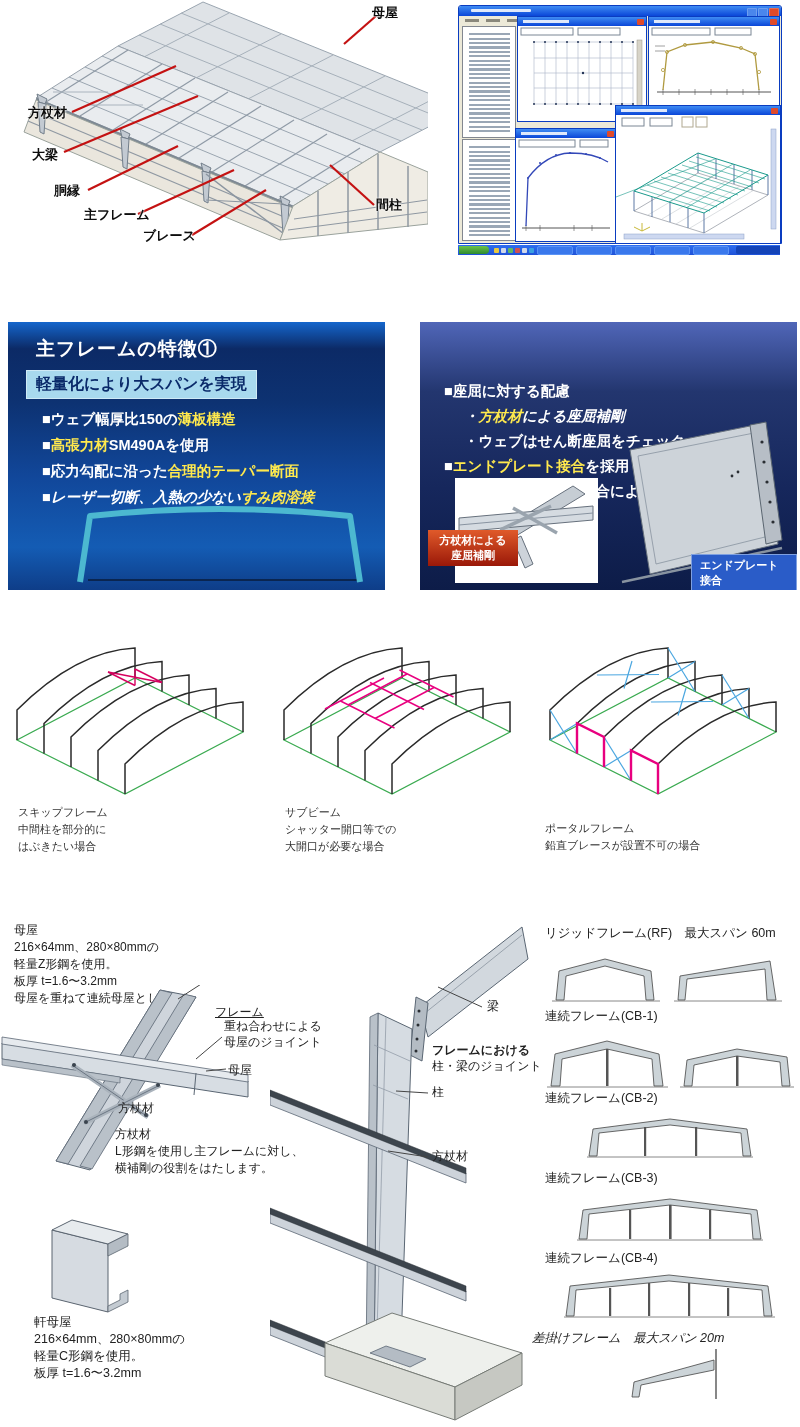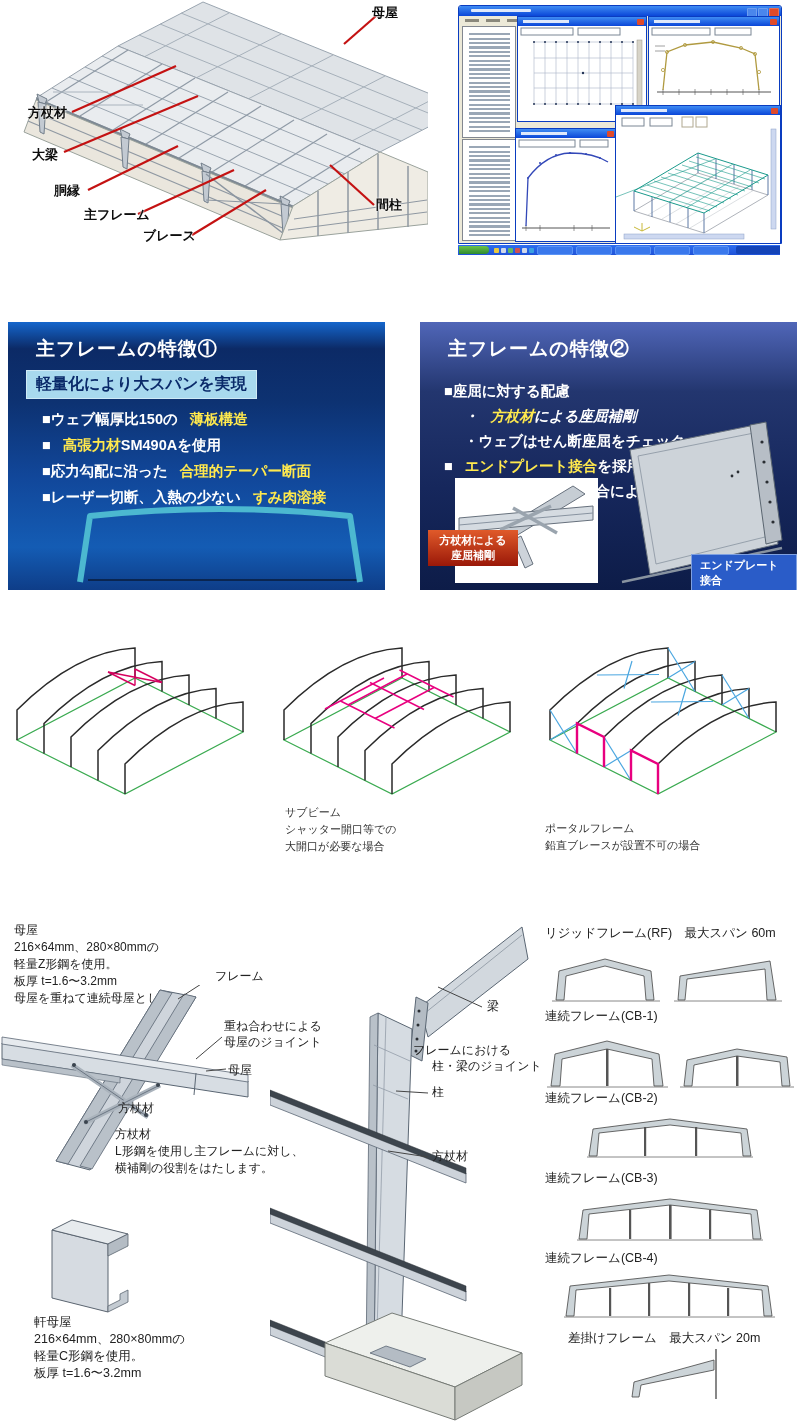--- a/index.html
+++ b/index.html
@@ -36,21 +36,21 @@
   .tbtn{width:34px;height:7px;background:#3a78ec;border:1px solid #5b93f5;border-radius:2px;margin-left:3px;}
   .tray{margin-left:auto;width:44px;height:8px;background:#1444b8;border-radius:2px 0 0 2px;}
   
   .slide{position:absolute;top:322px;width:377px;height:268px;overflow:hidden;}
   .slide1{left:8px;background:linear-gradient(180deg,#1566cc 0%,#0c2a66 10%,#0d3272 30%,#11479a 58%,#145cb4 84%,#0e3d88 100%);}
   .slide2{left:420px;background:linear-gradient(180deg,#5066b8 0%,#23366f 26%,#16275c 62%,#0d1c48 100%);}
   .sl-title{position:absolute;left:28px;top:14px;font-size:19px;font-weight:700;color:#fff;letter-spacing:1px;}
   .sl-hl{position:absolute;left:18px;top:48px;background:#a8d9ee;color:#0a2a6a;font-size:16px;font-weight:700;
          padding:3px 9px;border:1px solid #cfeaf6;}
   .sl-b{position:absolute;font-size:14.5px;font-weight:700;color:#fff;white-space:nowrap;}
-  .yel{color:#ffe94d;margin-left:12px;}
+  .yel{color:#ffe94d;}
   .callout{position:absolute;left:152px;top:214px;width:132px;height:38px;border:1px solid #cfdcea;
            background:rgba(12,40,92,.35);color:#fff;font-size:11.5px;font-weight:700;text-align:center;
            display:flex;flex-direction:column;justify-content:center;line-height:1.45;}
   .redlabel{position:absolute;left:8px;top:208px;width:82px;padding:3px 4px;text-align:center;
             background:linear-gradient(180deg,#e05a2a,#9a1808);color:#fff;font-size:11px;font-weight:700;line-height:1.35;}
   .bluelabel{position:absolute;left:271px;top:232px;padding:3px 8px;background:#2a5cc8;border:1px solid #7fa0e0;
              color:#fff;font-size:11px;font-weight:700;}
   .whitebox{position:absolute;left:35px;top:156px;width:143px;height:105px;background:#fff;}
   
   .wf-cap{position:absolute;font-size:11px;color:#333;line-height:17px;white-space:nowrap;}
@@ -361,29 +361,28 @@
       <div class="tray"></div>
     </div>
   </div>
 
   <div class="slide slide1">
     <div class="sl-title">主フレームの特徴①</div>
     <div class="sl-hl">軽量化により大スパンを実現</div>
     <div class="sl-b" style="left:34px;top:88px;"><span>■ウェブ幅厚比150の</span><span class="yel">薄板構造</span><span></span></div>
     <div class="sl-b" style="left:34px;top:114px;"><span>■</span><span class="yel">高張力材</span><span>SM490Aを使用</span></div>
     <div class="sl-b" style="left:34px;top:140px;"><span>■応力勾配に沿った</span><span class="yel">合理的テーパー断面</span><span></span></div>
-    <div class="sl-b" style="left:34px;top:166px;"><span>■レーザー切断、入熱の少ない</span><span class="yel">すみ肉溶接</span><span></span></div>
+    <div class="sl-b" style="left:34px;top:166px;font-style:italic;"><span>■レーザー切断、入熱の少ない</span><span class="yel">すみ肉溶接</span><span></span></div>
     <svg class="abs" style="left:60px;top:178px;" width="305" height="86" viewBox="0 0 305 86">
       <line x1="20" y1="80" x2="290" y2="80" stroke="#0a2550" stroke-width="2"></line>
       <path d="M12,82 L22,16 Q152,2 282,16 L292,82" fill="none" stroke="#4cb8d0" stroke-width="6" stroke-linejoin="round"></path>
     </svg>
   </div>
 
   <div class="slide slide2">
-    <div class="sl-title">主フレームの特徴②</div>
     <div class="sl-b" style="left:24px;top:60px;"><span>■座屈に対する配慮</span><span class="yel"></span><span></span></div>
     <div class="sl-b" style="left:44px;top:85px;font-style:italic;"><span>・</span><span class="yel">方杖材</span><span>による座屈補剛</span></div>
     <div class="sl-b" style="left:44px;top:110px;"><span>・ウェブはせん断座屈をチェック</span><span class="yel"></span><span></span></div>
     <div class="sl-b" style="left:24px;top:135px;text-align:right;"><span>■</span><span class="yel">エンドプレート接合</span><span>を採用</span></div>
     <div class="sl-b" style="left:44px;top:160px;"><span>・高力ボルト引張接合による</span><span class="yel"></span><span></span></div>
 
     <div class="whitebox">
       <svg width="143" height="105" viewBox="0 0 143 105">
         <polygon points="16,70 118,8 130,16 28,78" fill="#c6cdd4" stroke="#66707c" stroke-width="1"></polygon>
         <polygon points="4,40 138,28 138,42 4,54" fill="#d5dbe1" stroke="#66707c" stroke-width="1"></polygon>
@@ -425,20 +424,25 @@
       <path d="M93,135.5 L93,105.5 Q152,46.5 211,43.5 L211,73.5"></path>
       <path d="M120,149 L120,119 Q179,60 238,57 L238,87"></path>
     </g>
     <g stroke="#d6005f" stroke-width="1.4">
       <line x1="103" y1="27" x2="157" y2="37.5"></line>
         <line x1="130" y1="24" x2="130" y2="40.5"></line>
       <line x1="103" y1="27" x2="130" y2="40.5"></line>
         <line x1="130" y1="24" x2="157" y2="37.5"></line>
     </g>
   </svg>
+  <div class="wf-cap" style="left:18px;top:804px;">
+    <div>スキップフレーム</div>
+      <div>中間柱を部分的に</div>
+      <div>はぶきたい場合</div>
+  </div>
 
   <svg class="abs" style="left:272px;top:645px;" width="260" height="160" viewBox="0 0 260 160">
     <polygon points="12,95 120,149 238,87 130,33" fill="none" stroke="#3aaa50" stroke-width="1.2"></polygon>
     <g fill="none" stroke="#2a2a2a" stroke-width="1.5">
       <path d="M12,95 L12,65 Q71,6 130,3 L130,33"></path>
       <path d="M39,108.5 L39,78.5 Q98,19.5 157,16.5 L157,46.5"></path>
       <path d="M66,122 L66,92 Q125,33 184,30 L184,60"></path>
       <path d="M93,135.5 L93,105.5 Q152,46.5 211,43.5 L211,73.5"></path>
       <path d="M120,149 L120,119 Q179,60 238,57 L238,87"></path>
     </g>
@@ -519,21 +523,21 @@
         <circle cx="158" cy="100" r="2"></circle>
         <circle cx="86" cy="137" r="2"></circle>
       </g>
 
     <g stroke="#444" stroke-width="1">
       <line x1="212" y1="-8" x2="178" y2="14"></line>
       <line x1="222" y1="52" x2="196" y2="74"></line>
       <line x1="226" y1="84" x2="206" y2="86"></line>
     </g>
   </svg>
-  <div class="ill-label" style="left:215px;top:968px;">フレーム</div>
+  <div class="ill-label" style="left:215px;top:1004px;text-decoration:underline;">フレーム</div>
   <div class="ill-label" style="left:224px;top:1018px;">重ね合わせによる</div>
   <div class="ill-label" style="left:224px;top:1034px;">母屋のジョイント</div>
   <div class="ill-label" style="left:228px;top:1062px;">母屋</div>
   <div class="ill-label" style="left:118px;top:1100px;">方杖材</div>
 
   <div class="note" style="left:115px;top:1126px;">
     <div>方杖材</div>
       <div>L形鋼を使用し主フレームに対し、</div>
       <div>横補剛の役割をはたします。</div>
   </div>
@@ -586,21 +590,21 @@
     <polygon points="185,462 252,428 252,460 185,495" fill="#c6c8c2" stroke="#767b76" stroke-width="1"></polygon>
     <polygon points="100,428 140,442 156,434 116,421" fill="#b4bcc4" stroke="#5a6673" stroke-width="0.8"></polygon>
 
     <g stroke="#444" stroke-width="1">
       <line x1="212" y1="82" x2="168" y2="62"></line>
       <line x1="158" y1="168" x2="126" y2="166"></line>
       <line x1="158" y1="232" x2="118" y2="226"></line>
     </g>
   </svg>
   <div class="ill-label" style="left:487px;top:998px;">梁</div>
-  <div class="ill-label" style="left:413px;top:1042px;">フレームにおける</div>
+  <div class="ill-label" style="left:432px;top:1042px;font-weight:bold;">フレームにおける</div>
   <div class="ill-label" style="left:432px;top:1058px;">柱・梁のジョイント</div>
   <div class="ill-label" style="left:432px;top:1084px;">柱</div>
   <div class="ill-label" style="left:432px;top:1148px;">方杖材</div>
 
   <div class="ft-title" style="left:545px;top:925px;text-align:right;">リジッドフレーム(RF)　最大スパン 60m</div>
   <svg class="abs" style="left:550px;top:950px;" width="112" height="58" viewBox="0 0 112 58">
     <line x1="2" y1="51" x2="110" y2="51" stroke="#888"></line>
     <polygon points="6,50 9,21 55,9 101,21 104,50 96,50 94,26 55,16 16,26 14,50" fill="#ccd4d8" stroke="#444" stroke-width="0.8"></polygon>
   </svg>
   <svg class="abs" style="left:672px;top:950px;" width="112" height="58" viewBox="0 0 112 58">
@@ -640,19 +644,19 @@
   <div class="ft-title" style="left:545px;top:1250px;">連続フレーム(CB-4)</div>
   <svg class="abs" style="left:562px;top:1270px;" width="215" height="50" viewBox="0 0 215 50">
     <line x1="2" y1="47" x2="213" y2="47" stroke="#888"></line>
     <polygon points="4,46 8,16 107,5 206,16 210,46 202,46 200,20 107,11 14,20 12,46" fill="#ccd4d8" stroke="#444" stroke-width="0.8"></polygon>
     <rect x="47" y="18" width="2.2" height="28" fill="#555"></rect>
     <rect x="86" y="13" width="2.2" height="33" fill="#555"></rect>
     <rect x="126" y="13" width="2.2" height="33" fill="#555"></rect>
     <rect x="165" y="18" width="2.2" height="28" fill="#555"></rect>
   </svg>
 
-  <div class="ft-title" style="left:568px;top:1330px;">差掛けフレーム　最大スパン 20m</div>
+  <div class="ft-title" style="left:532px;top:1330px;font-style:italic;">差掛けフレーム　最大スパン 20m</div>
   <svg class="abs" style="left:618px;top:1345px;" width="108" height="58" viewBox="0 0 108 58">
     <line x1="98" y1="4" x2="98" y2="54" stroke="#555" stroke-width="1.4"></line>
     <polygon points="14,52 16,37 96,15 96,25 23,40 21,52" fill="#ccd4d8" stroke="#444" stroke-width="0.8"></polygon>
   </svg>
 
 </div>
 
 </body></html>

